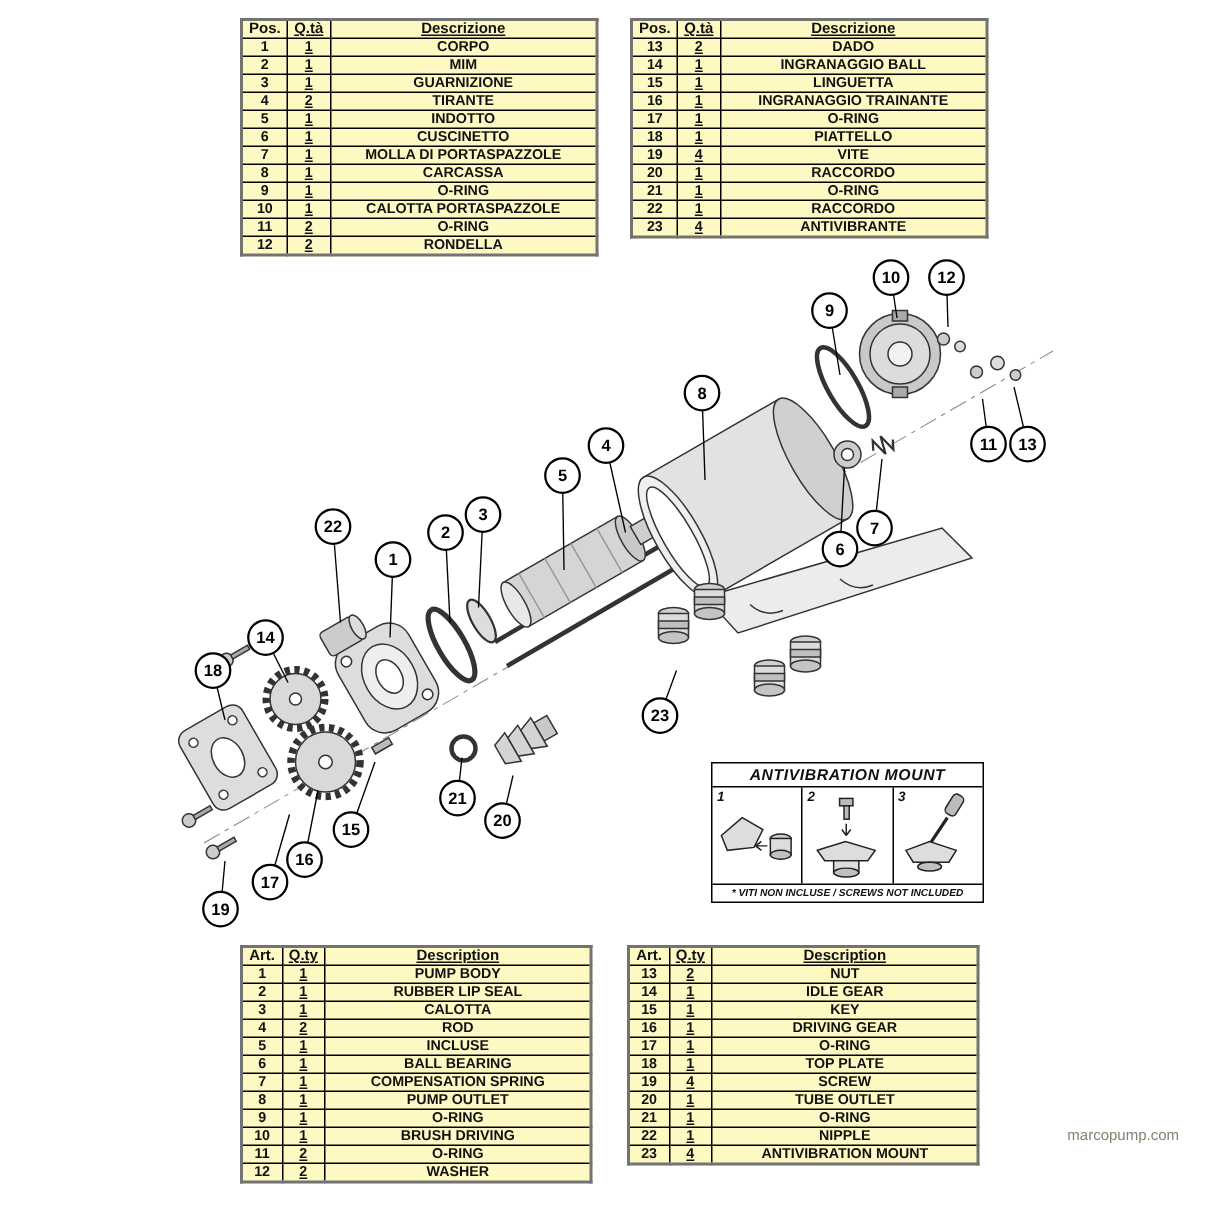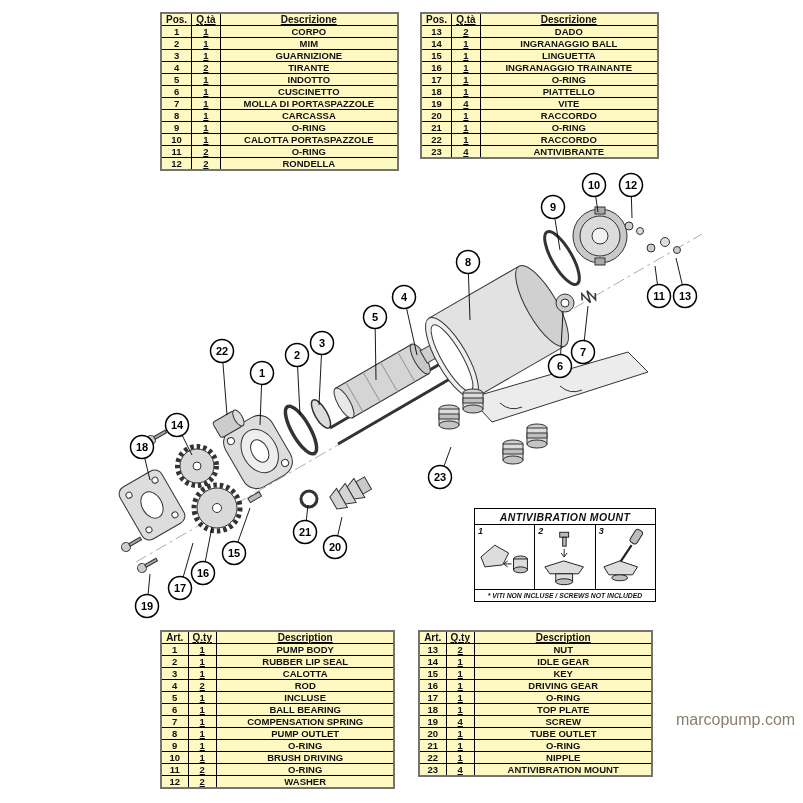--- a/index.html
+++ b/index.html
@@ -44,22 +44,22 @@
   .inset-step-num {
     position:absolute; top:1px; left:3px; font-size:9px;
     font-style:italic; font-weight:bold; z-index:2;
   }
   #inset-footnote {
     border-top:1.5px solid #000; font-size:6.8px; font-weight:bold;
     font-style:italic; text-align:center; padding:2px 1px;
   }
   
   #watermark {
-    position:absolute; left:676px; top:711px; width:110px; text-align:right;
-    font-size:16px; z-index:3;
+    position:absolute; left:676px; top:752px; width:110px; text-align:right;
+    font-size:10px; z-index:3;
   }
 </style>
 </head>
 <body>
 
 <svg id="diagram-svg" viewBox="0 0 803 803">
   <g stroke="#333" stroke-width="1" fill="#e6e6e6">
 
     <line x1="136" y1="562" x2="702" y2="234" stroke="#888" stroke-width="0.7" stroke-dasharray="12 4 3 4" fill="none"></line>
 

